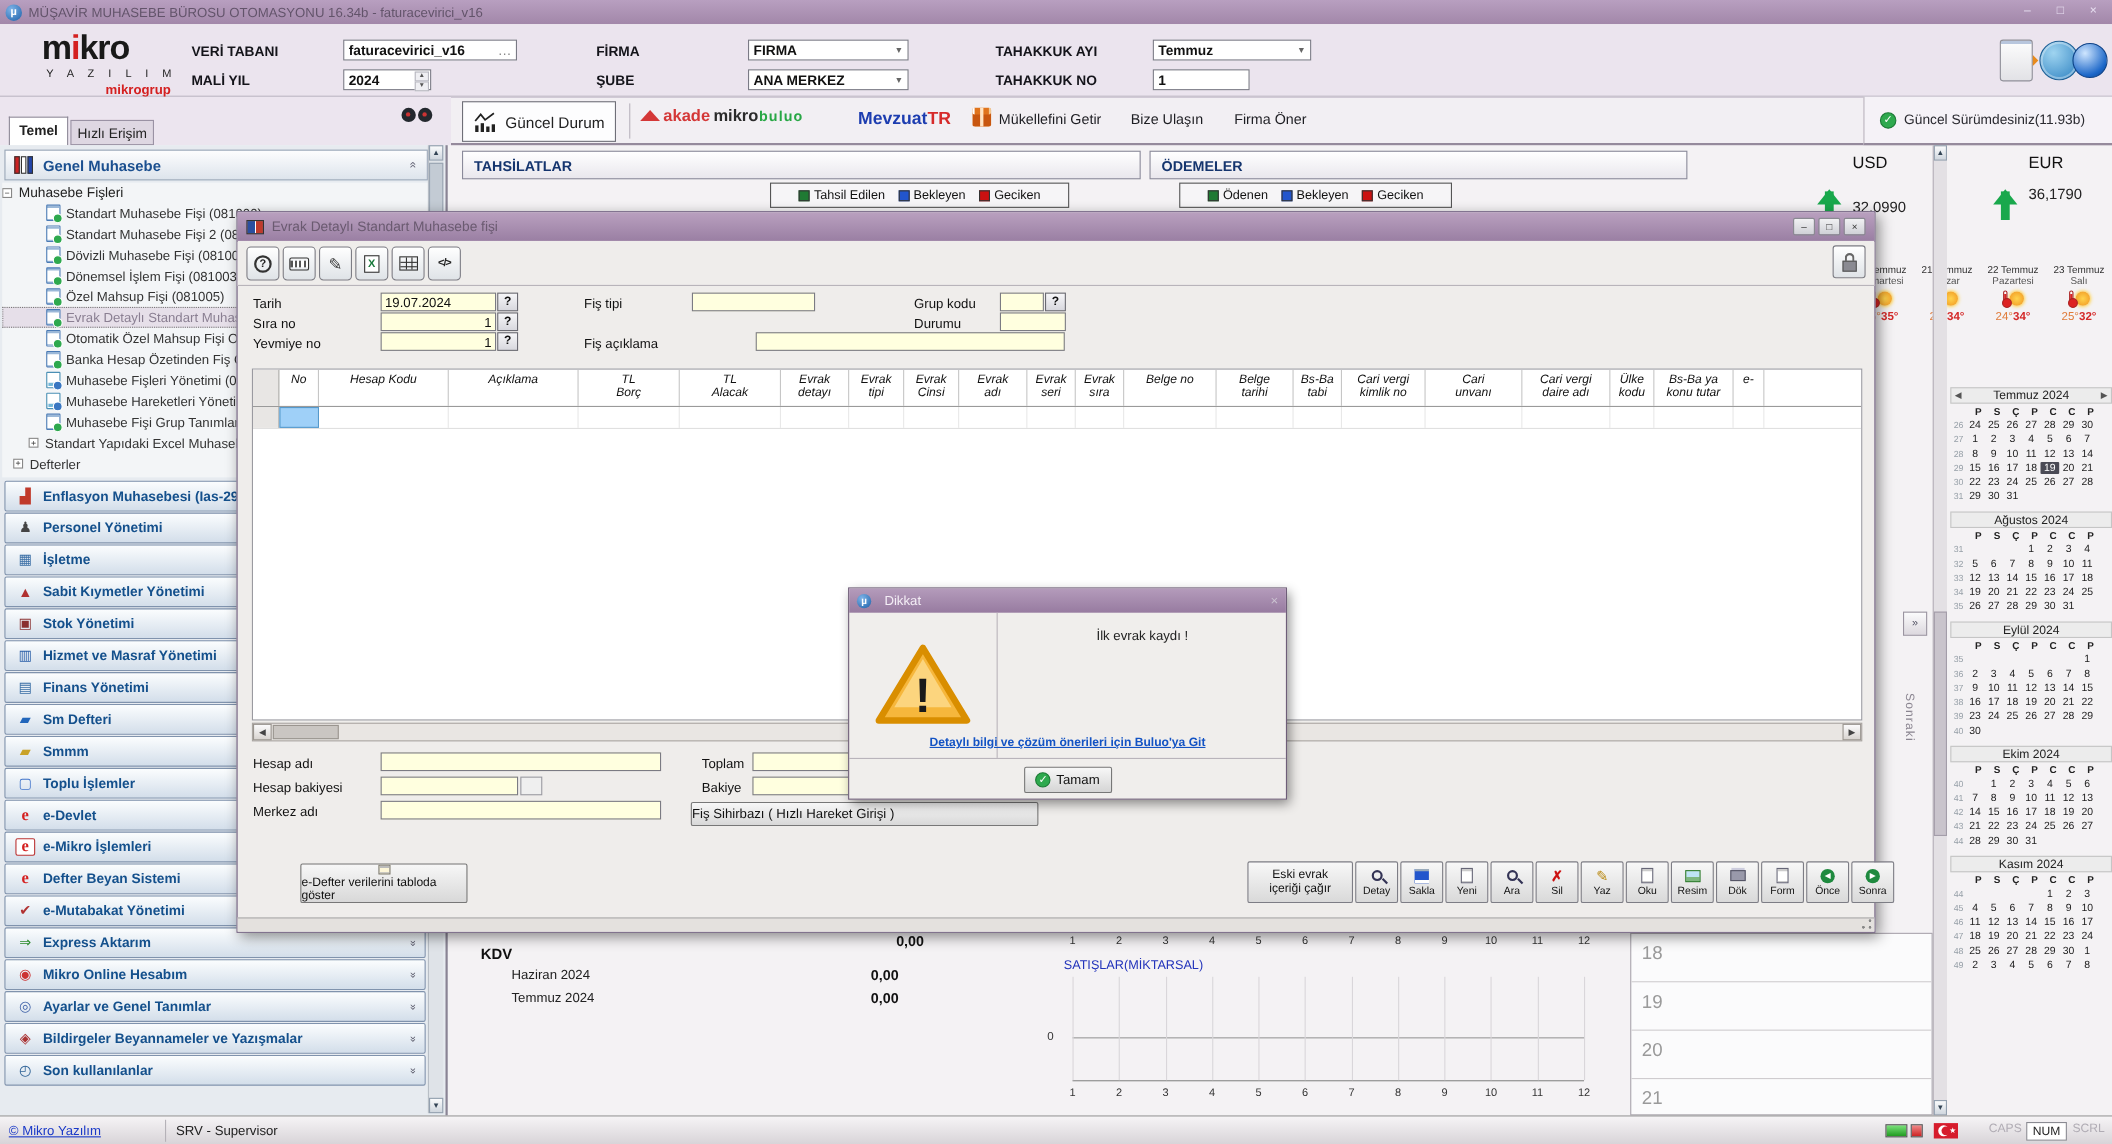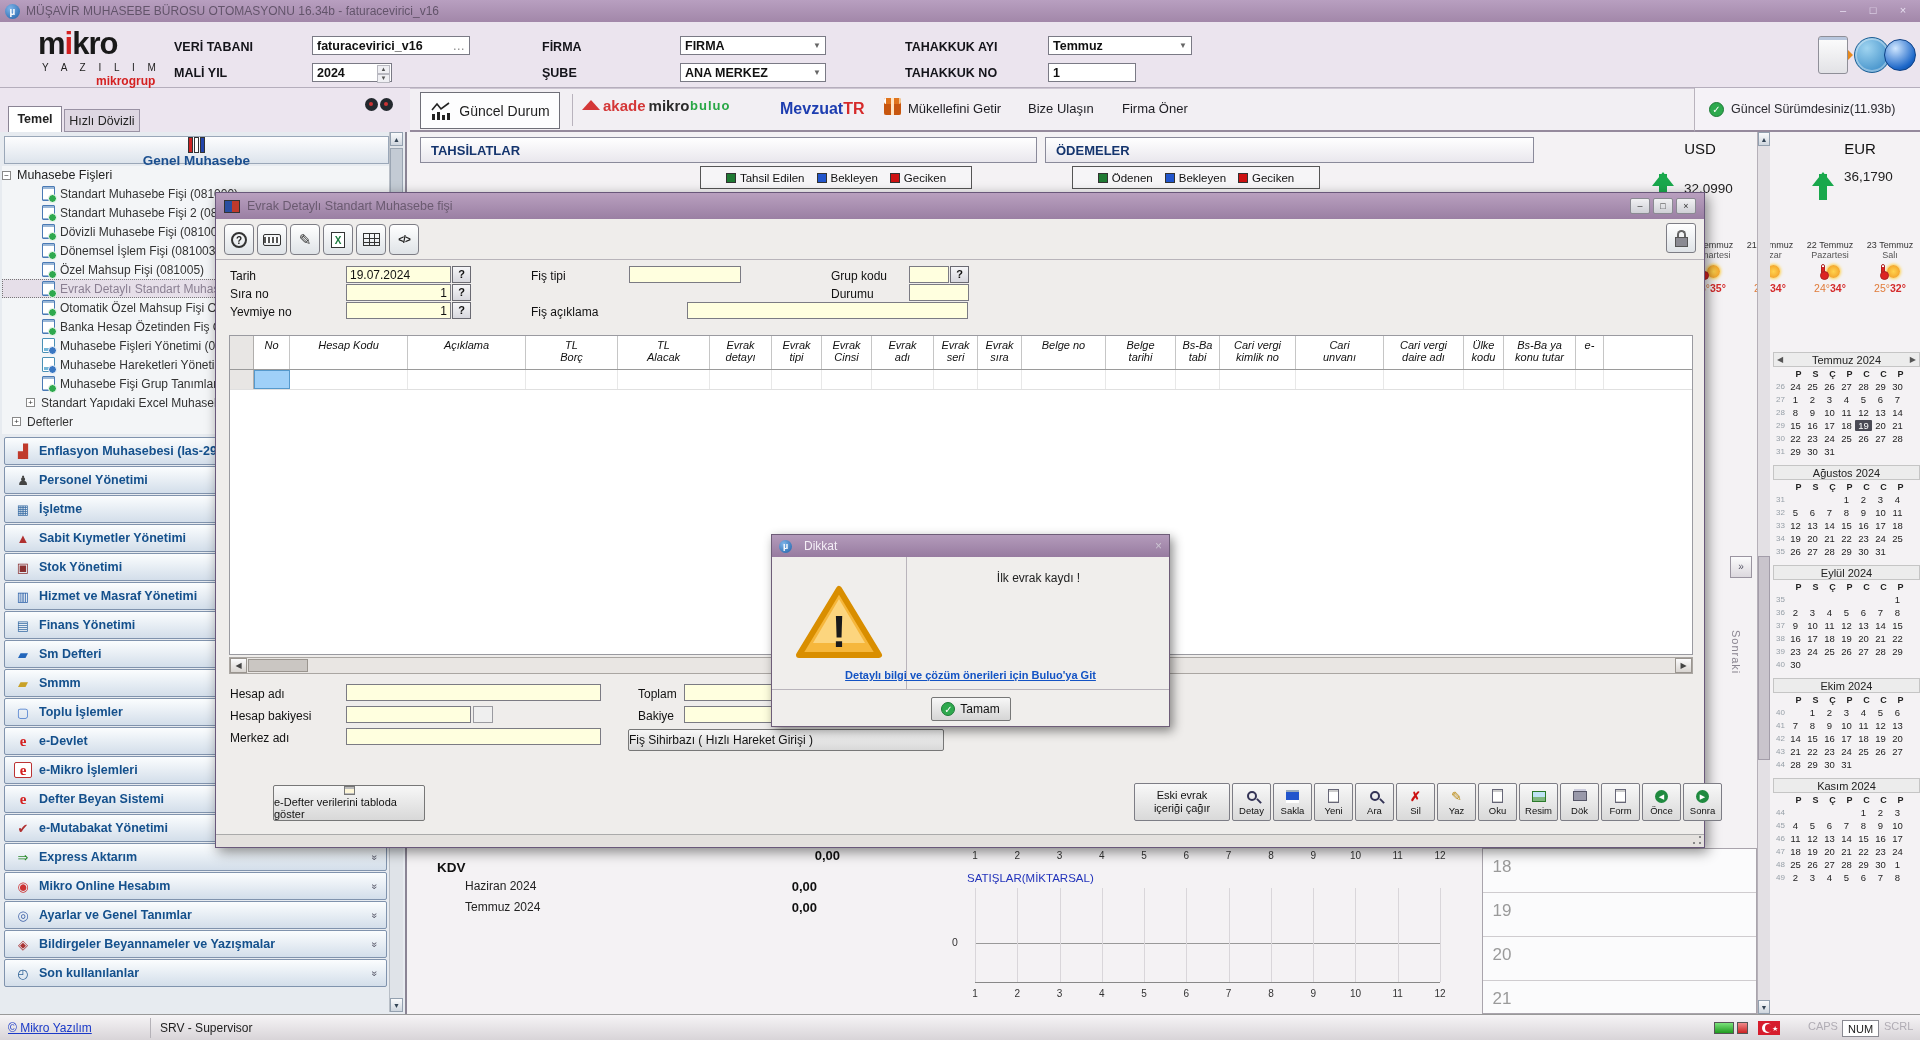--- a/index.html
+++ b/index.html
@@ -71,21 +71,21 @@
     font-size:10px; line-height:14px; text-align:center; display:inline-block; }
   .ver-badge span.txt { font-size:12.5px; color:#2a2a30; }
 
   
   .sidebar { left:0; top:132px; width:407px; height:882px; background:#e7ebf0; border-right:2px solid #8a8494; }
   .sb-scroll { position:absolute; right:2px; top:0; width:14px; height:880px; background:#dfe3e8; border-left:1px solid #b8bec6; }
   .sb-arrow { position:absolute; left:0; width:13px; height:14px; background:linear-gradient(#fafbfc,#cfd6de); border:1px solid #93a0af;
     font-size:7px; color:#345; text-align:center; line-height:13px; }
   .sb-thumb { position:absolute; left:0; top:16px; width:13px; height:250px; background:#c3cbd4; border:1px solid #9aa5b2; }
   .gm-header { left:4px; top:4px; width:385px; height:28px; background:linear-gradient(#fdfdfe,#dde4ec);
-    border:1px solid #9aa7b8; display:flex; align-items:center;flex-direction:column; }
+    border:1px solid #9aa7b8; display:flex; align-items:center; }
   .gm-books { display:inline-flex; gap:1px; margin:0 9px 0 8px; }
   .gm-books i { width:5px; height:16px; border:1px solid #333; }
   .gm-books i:nth-child(1){ background:#cc2222; } .gm-books i:nth-child(2){ background:#fff; } .gm-books i:nth-child(3){ background:#2244aa; }
   .gm-header .lbl { font-size:13.5px; font-weight:bold; color:#1b4f8f; }
   .gm-chev { margin-left:auto; margin-right:10px; color:#667; font-size:11px; transform:rotate(-90deg); }
   .tree { left:2px; top:34px; width:387px; height:268px; background:#f3f5f7; overflow:hidden; }
   .trow { position:relative; height:19px; display:flex; align-items:center; font-size:12px; color:#333; white-space:nowrap; }
   .trow.root { font-size:12.5px; color:#222; height:18px; }
   .pmbox { width:9px; height:9px; border:1px solid #888; background:#fff; font-size:8px; line-height:7px; text-align:center; color:#333; margin-right:6px; flex:none; }
   .tico { width:13px; height:15px; background:#fff; border:1px solid #4a7ab5; border-radius:1px; margin-right:5px; flex:none; position:relative;
@@ -309,21 +309,21 @@
     <div class="abs hicon ic-clip" style="left:1818px;top:14px"></div>
     <div class="abs ic-globe" style="left:1854px;top:15px">
         <i class="a1"></i>
         <i class="a2"></i>
       </div>
     <div class="abs ic-sphere" style="left:1884px;top:17px"></div>
   </div>
 
   <div class="abs ribbon-left"></div>
   <div class="abs tab active"><span>Temel</span></div>
-  <div class="abs tab inactive"><span>Hızlı Dövizli</span></div>
+  <div class="abs tab inactive"><span>Hızlı Erişim</span></div>
   <div class="abs ic-binoc">
       <i class="l"></i>
       <i class="r"></i>
     </div>
   <div class="abs ribbon-strip"></div>
   <div class="abs gd-btn">
     <svg width="22" height="20">
         <polyline points="2,9 7,3 11,8 19,2" fill="none" stroke="#222" stroke-width="1.6"></polyline>
         <rect x="2" y="13" width="3" height="6" fill="#222"></rect>
         <rect x="7" y="11" width="3" height="8" fill="#222"></rect>

